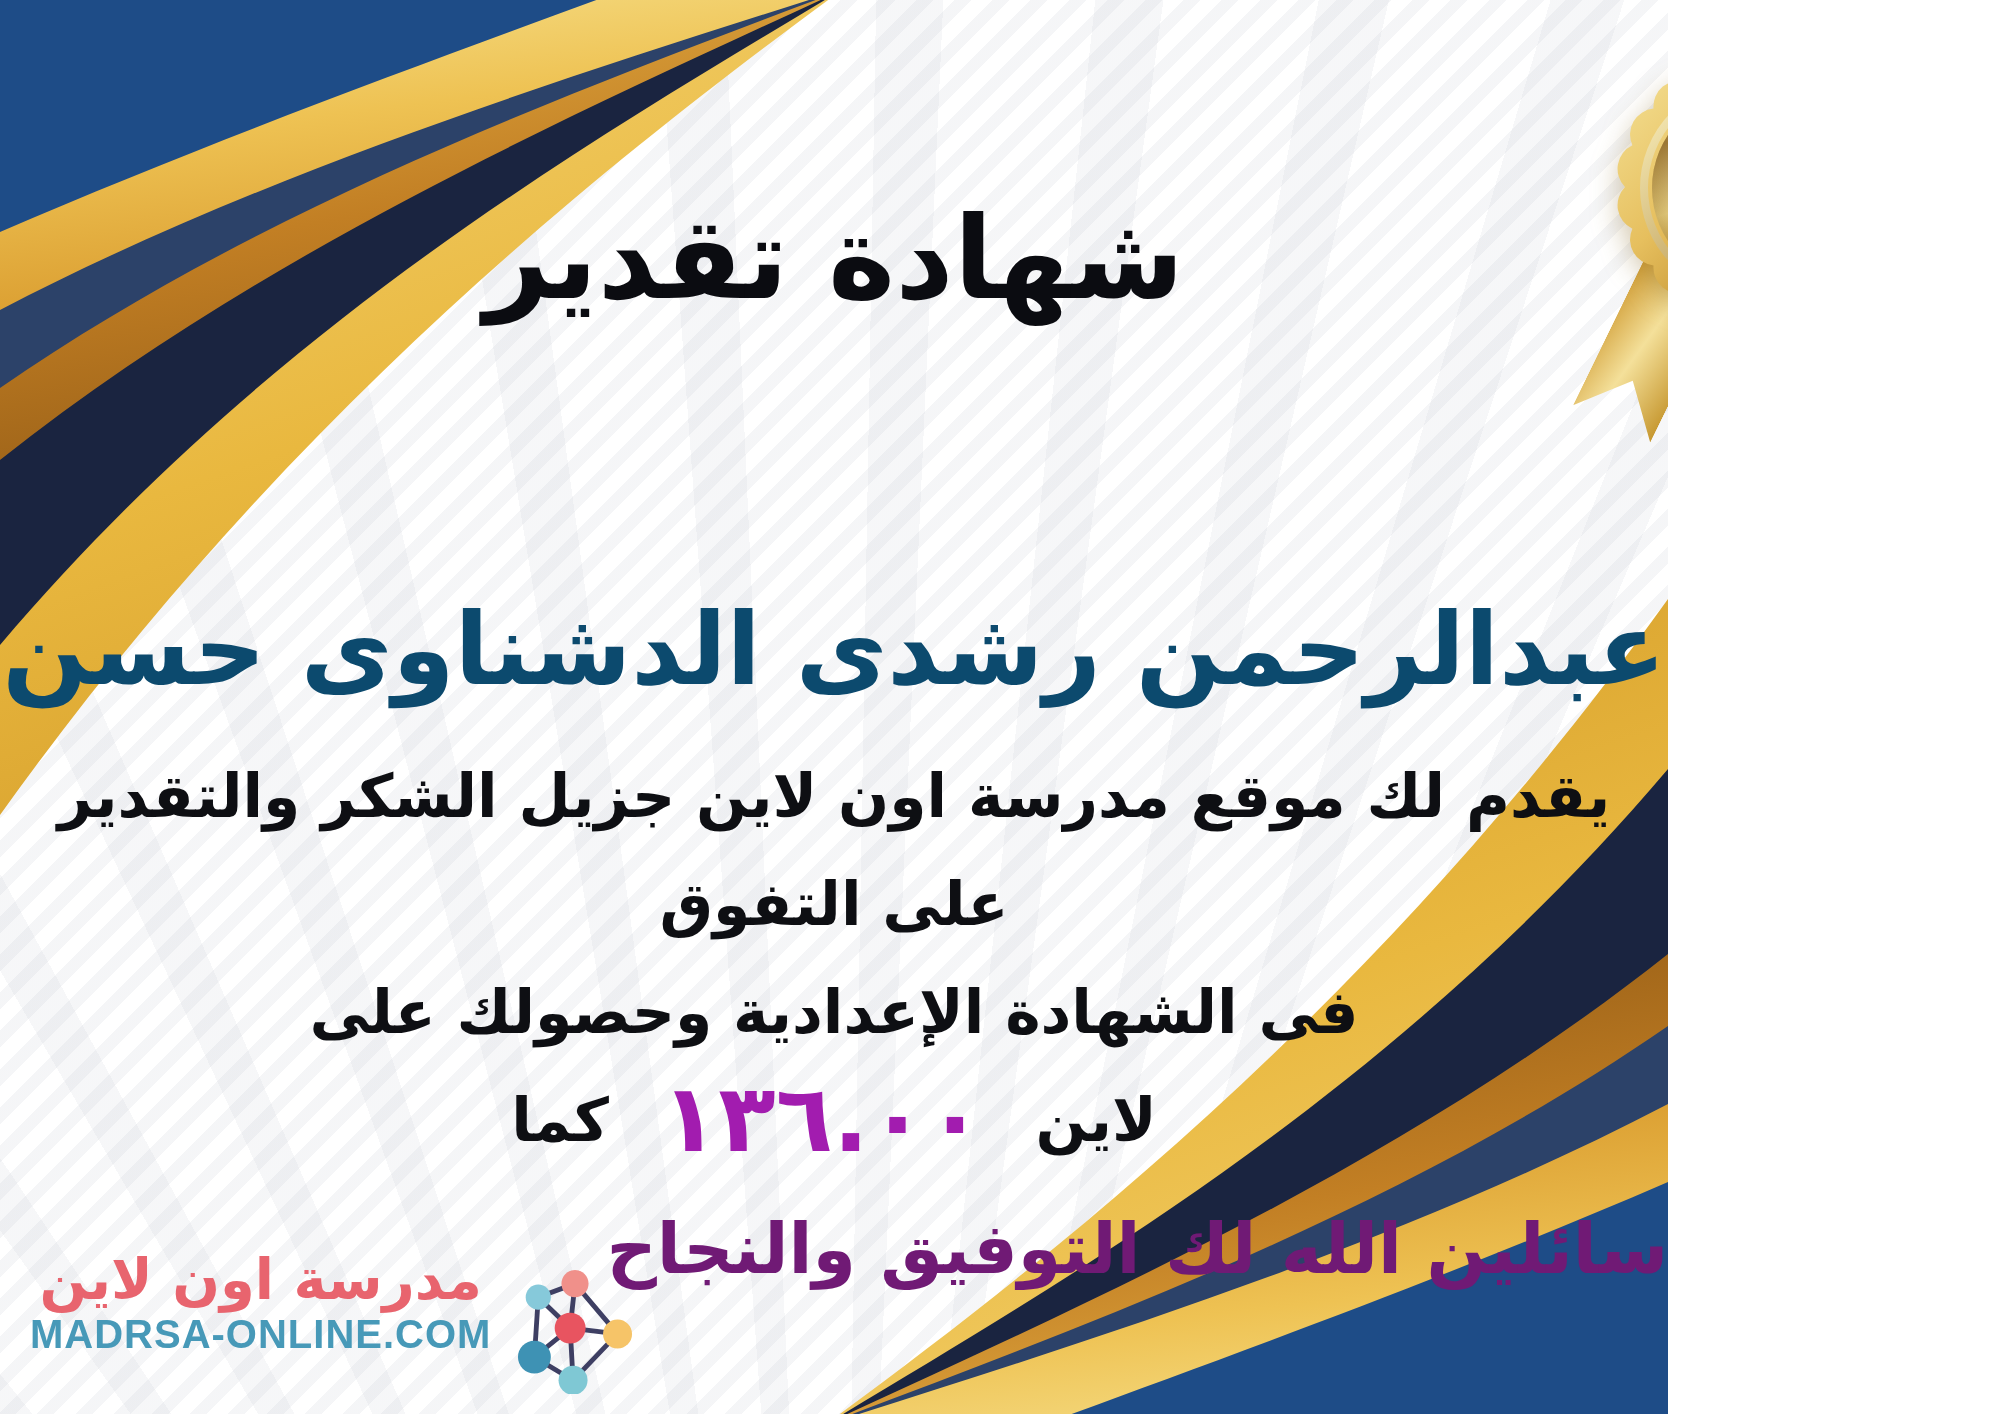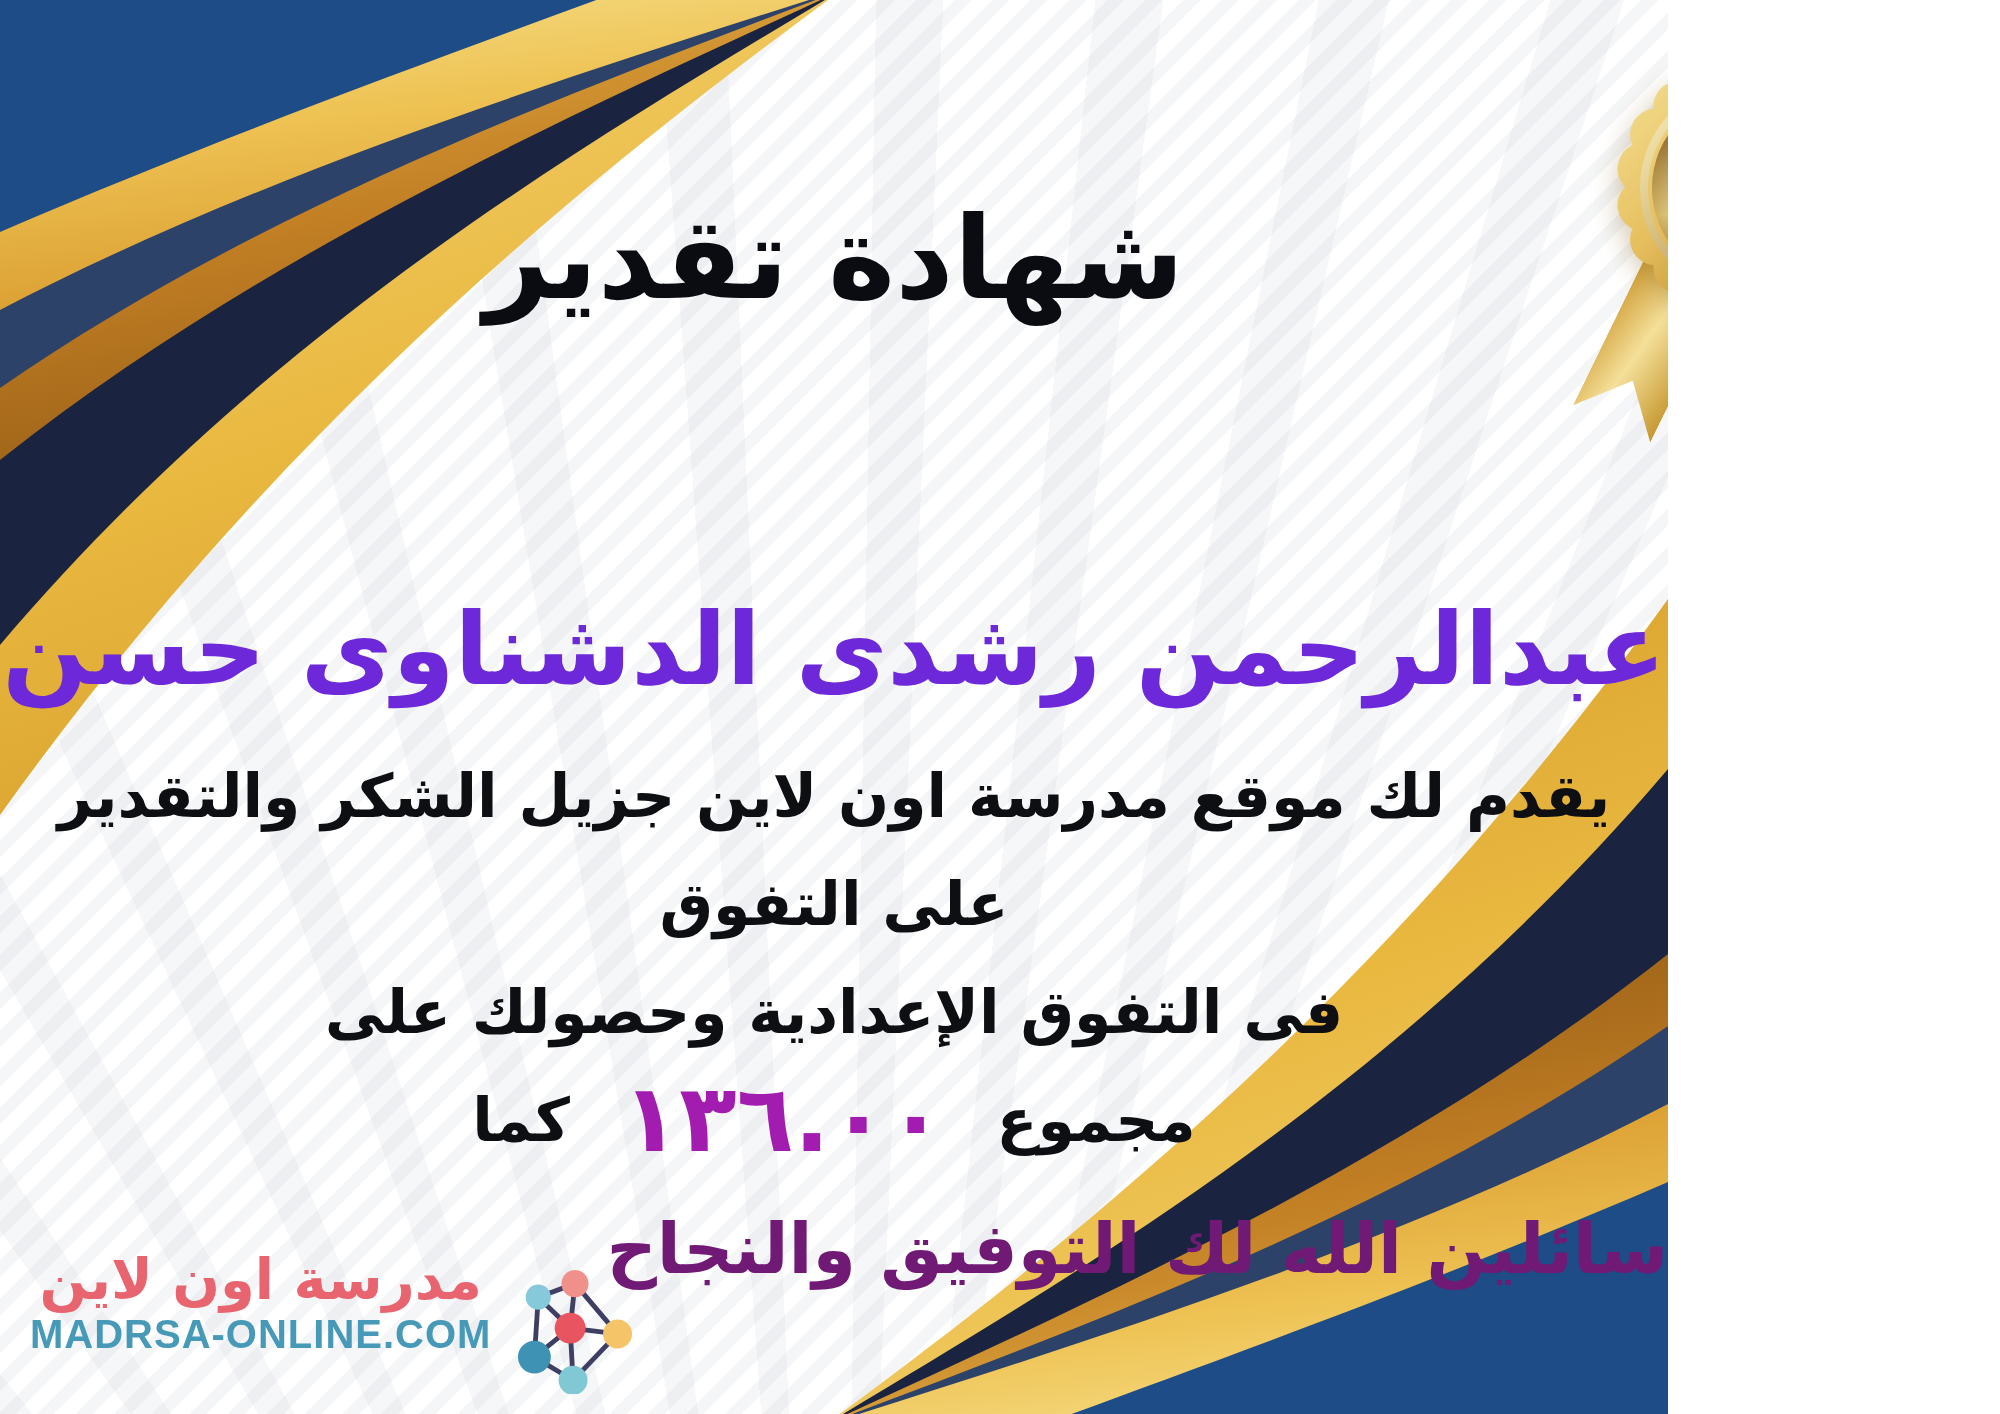--- a/index.html
+++ b/index.html
@@ -18,21 +18,21 @@
   }
   .corners{position:absolute;inset:0;width:100%;height:100%;pointer-events:none;}
 
   
   .title{
     position:absolute;left:0;right:0;top:116px;text-align:center;
     font-size:114px;font-weight:bold;color:#0b0c11;letter-spacing:-1px;
   }
   .name{
     position:absolute;left:0;right:0;top:508px;text-align:center;
-    font-size:100px;font-weight:bold;color:#6d28d9;
+    font-size:100px;font-weight:bold;color:#0c4a6e;
   }
   .body-text{
     position:absolute;left:1%;right:1%;top:742px;text-align:center;
     font-size:60px;font-weight:bold;color:#0e0f13;line-height:108px;
   }
   .body-text p{margin:0;}
   .score{
     font-size:94px;color:#a21caf;margin:0 52px;line-height:1;vertical-align:-10px;
     letter-spacing:2px;
   }
@@ -147,21 +147,21 @@
     </svg>
     <div class="medal-disc"></div>
   </div>
 
   <h1 class="title" dir="rtl">شهادة تقدير</h1>
 
   <h2 class="name" dir="rtl">عبدالرحمن رشدى الدشناوى حسن</h2>
 
   <div class="body-text" dir="rtl">
     <p>يقدم لك موقع مدرسة اون لاين جزيل الشكر  والتقدير على التفوق</p>
-    <p><span>فى التفوق الإعدادية وحصولك على مجموع</span><span class="score">١٣٦.٠٠</span><span>كما</span></p>
+    <p><span>فى الشهادة الإعدادية وحصولك على لاين</span><span class="score">١٣٦.٠٠</span><span>كما</span></p>
   </div>
 
   <p class="closing" dir="rtl">سائلين الله لك التوفيق  والنجاح</p>
 
   <div class="logo">
     <div class="logo-text">
       <div class="logo-ar" dir="rtl">مدرسة اون لاين</div>
       <div class="logo-en">MADRSA-ONLINE.COM</div>
     </div>
     <svg class="logo-icon" width="116" height="126" viewBox="0 0 120 130">

